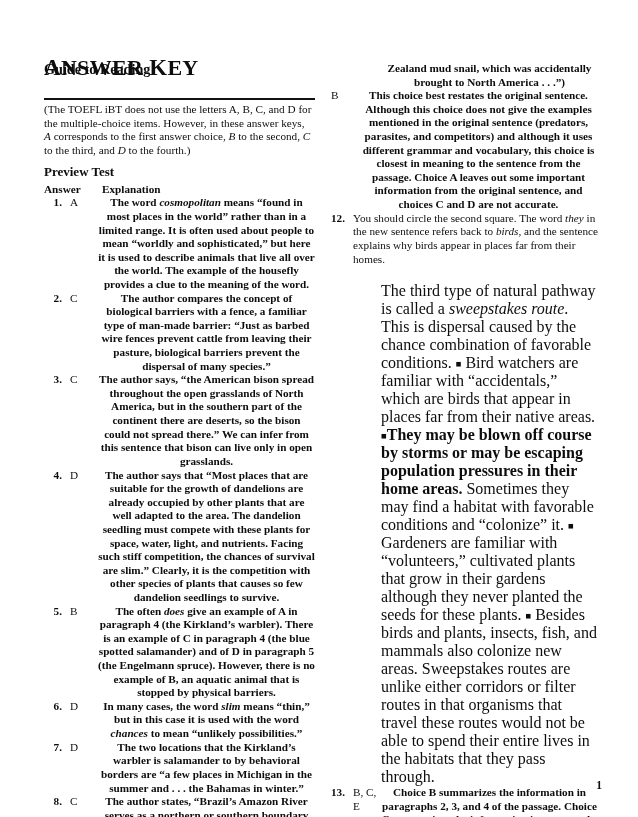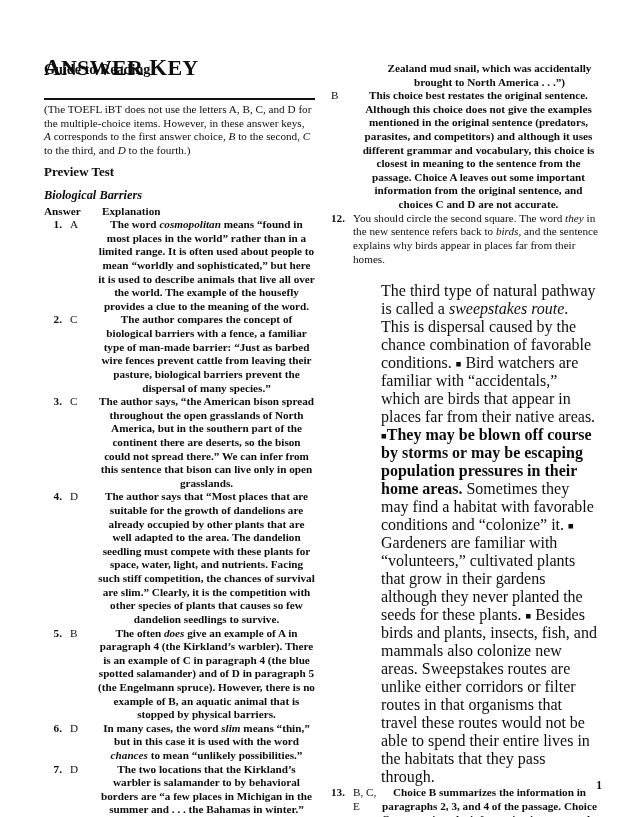--- a/index.html
+++ b/index.html
@@ -147,21 +147,20 @@
     <span class="cap">K</span><span class="small-cap">EY</span>
   </div>
 
   <div class="col col-left">
     <div class="sec-head">Guide to Reading</div>
 
     <p class="intro" id="intro-para"><span>(The TOEFL iBT does not use the letters A, B, C, and D for the multiple-choice items. However, in these answer keys, </span><i>A</i><span> corresponds to the first answer choice, </span><i>B</i><span> to the second, </span><i>C</i><span> to the third, and </span><i>D</i><span> to the fourth.)</span></p>
 
     <div class="sub-head">Preview Test</div>
 
-    <div class="sub-head-italic">Biological Barriers</div>
 
     <div class="tbl-head">
       <span class="h-ans">Answer</span>
       <span>Explanation</span>
     </div>
 
     <div id="left-items">
         <div class="row">
           <span class="num">1.</span>
           <span class="ans">A</span>

